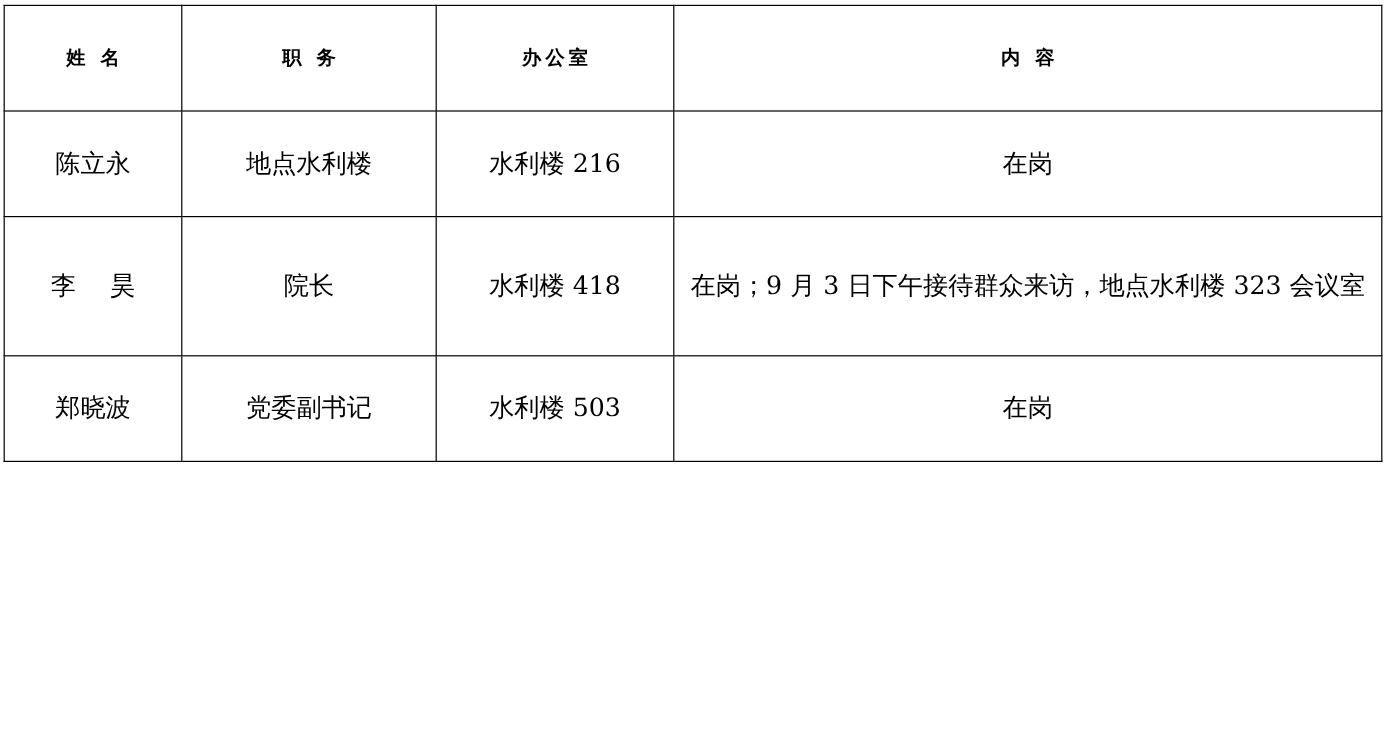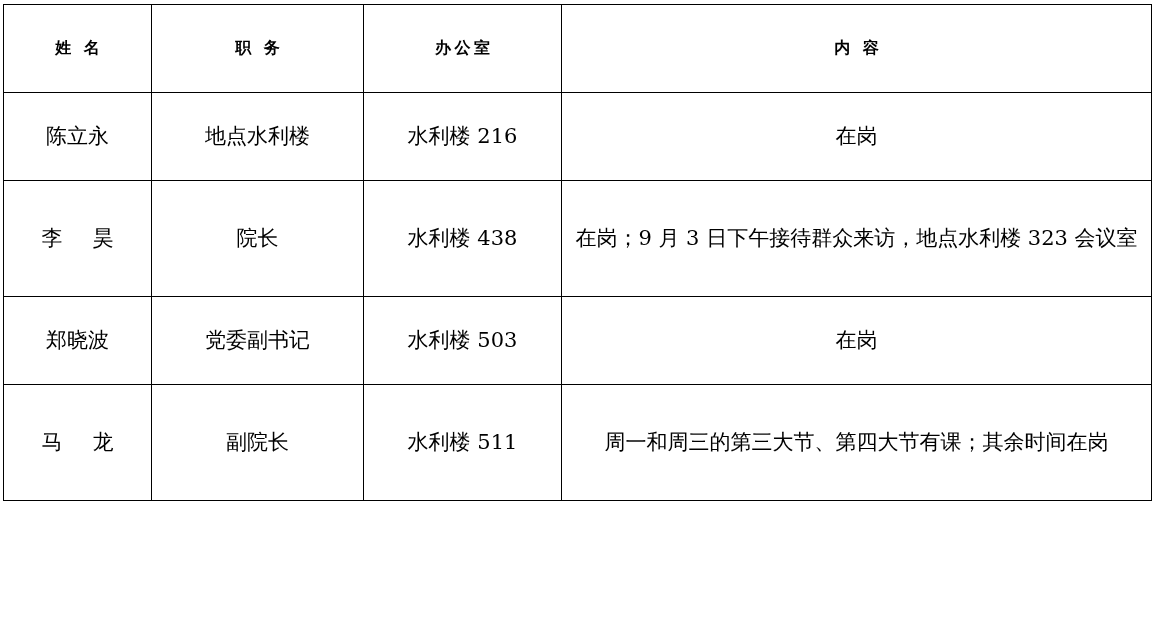--- a/index.html
+++ b/index.html
@@ -58,20 +58,21 @@
     padding-right: 14px;
     margin-top: 48px;
   }
   td.content-cell.justified {
     text-align: justify;
     text-align-last: center;
   }
   .spaced-name {
     letter-spacing: 0.55em;
     text-indent: 0.55em;
+    font-family: Liberation Serif, serif;
   }
 </style>
 </head>
 <body>
 
 <div class="page">
   <table class="duty-table">
     <colgroup>
       <col class="c-name">
       <col class="c-title">
@@ -89,33 +90,27 @@
       <tr class="body-row">
         <td>陈立永</td>
         <td>地点水利楼</td>
         <td>水利楼 216</td>
         <td class="content-cell">在岗</td>
       </tr>
 
       <tr class="body-row tall">
         <td class="spaced-name">李 昊</td>
         <td>院长</td>
-        <td>水利楼 438</td>
+        <td>水利楼 418</td>
         <td class="content-cell justified">在岗；9 月 3 日下午接待群众来访，地点水利楼 323 会议室</td>
       </tr>
 
       <tr class="body-row">
         <td>郑晓波</td>
         <td>党委副书记</td>
         <td>水利楼 503</td>
         <td class="content-cell">在岗</td>
       </tr>
 
-      <tr class="body-row tall">
-        <td class="spaced-name">马 龙</td>
-        <td>副院长</td>
-        <td>水利楼 511</td>
-        <td class="content-cell justified">周一和周三的第三大节、第四大节有课；其余时间在岗</td>
-      </tr>
 
     </tbody>
   </table>
 </div>
 
 </body></html>

